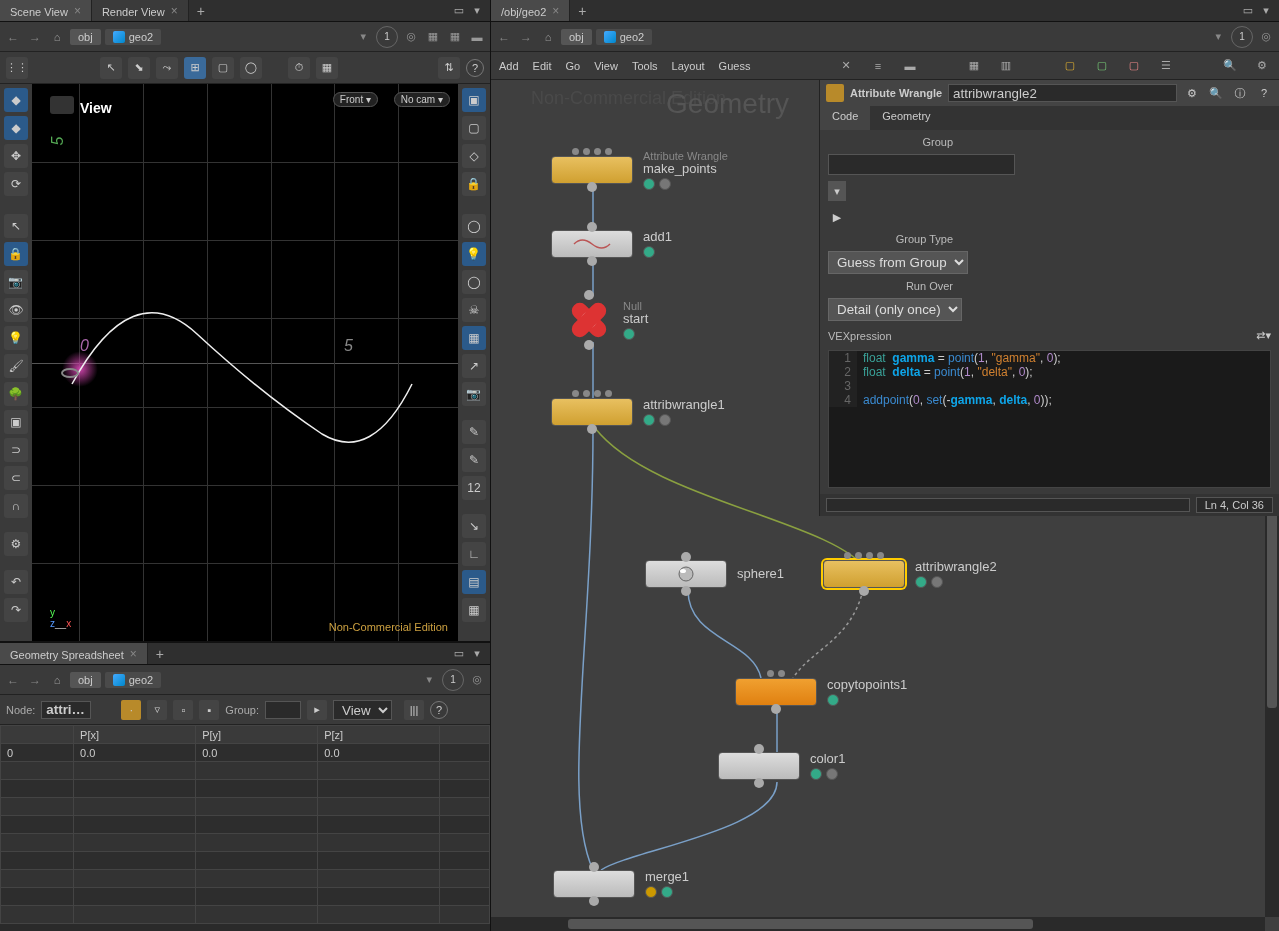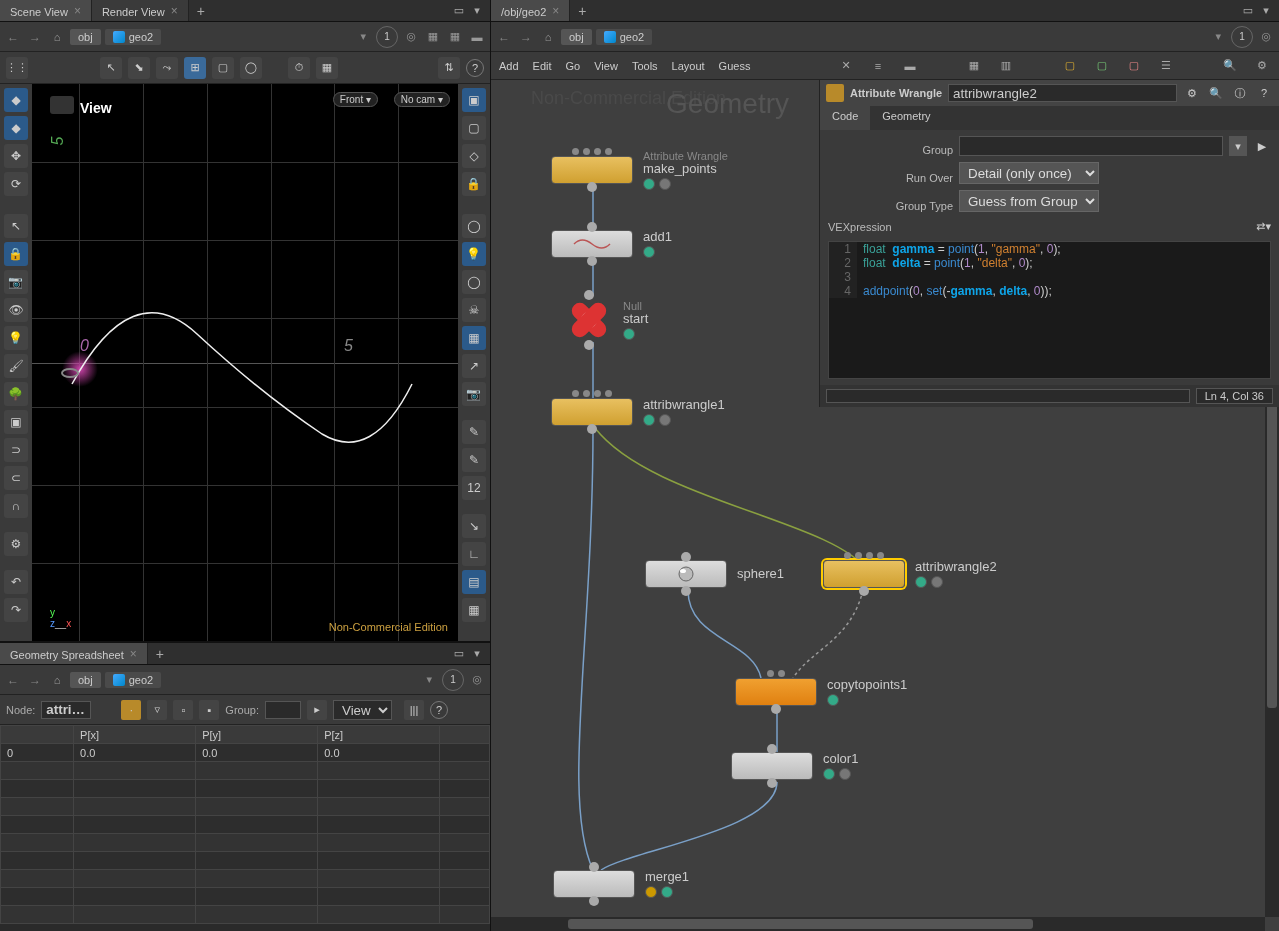--- a/index.html
+++ b/index.html
@@ -113,21 +113,21 @@
 .param-pane{position:absolute;right:0;top:0;width:460px;background:#3a3a3a;border-left:1px solid #222;display:flex;flex-direction:column;}
 .pp-header{height:26px;background:#444;display:flex;align-items:center;padding:0 6px;gap:6px;}
 .pp-header .ico{width:18px;height:18px;background:#b88a2a;border-radius:2px;}
 .pp-header .title{font-weight:bold;}
 .pp-header input{flex:1;background:#2a2a2a;border:1px solid #555;color:#ccc;padding:2px 4px;height:18px;}
 .pp-header .ri{width:18px;height:18px;display:flex;align-items:center;justify-content:center;cursor:pointer;}
 .pp-tabs{height:24px;display:flex;background:#333;}
 .pp-tab{padding:4px 12px;cursor:pointer;background:#333;}
 .pp-tab.active{background:#444;text-align:center;}
 .pp-body{padding:6px 8px;display:flex;flex-direction:column;gap:6px;}
-.pp-row{display:flex;align-items:flex-end;gap:6px;}
+.pp-row{display:flex;align-items:flex-start;gap:6px;flex-direction:column;}
 .pp-row label{width:125px;text-align:right;color:#bbb;}
 .pp-row input{flex:1;background:#2a2a2a;border:1px solid #555;color:#ccc;padding:2px 4px;height:20px;}
 .pp-row select{flex:1;background:#555;border:1px solid #666;color:#ddd;padding:2px 4px;height:22px;max-width:140px;}
 .pp-row .dd{width:18px;height:20px;background:#555;display:flex;align-items:center;justify-content:center;cursor:pointer;}
 .vex-head{display:flex;align-items:center;padding:2px 0;}
 .vex-head label{color:#bbb;}
 .vex-head .spacer{flex:1;}
 .code-box{background:#1a1a1a;border:1px solid #444;height:138px;font-family:monospace;font-size:12px;overflow:auto;}
 .code-line{display:flex;}
 .gutter{width:28px;text-align:right;padding-right:6px;color:#666;background:#222;user-select:none;}
@@ -617,21 +617,21 @@
               <span class="nd big"></span>
             </div>
           </div>
         <div class="node-label">
             <div>copytopoints1</div>
             <div class="node-flags">
               <span class="flag disp"></span>
             </div>
           </div>
       </div>
-      <div class="node" style="left:240px;top:672px">
+      <div class="node" style="left:227px;top:672px">
         <div class="node-body">
             <div class="node-dots top">
               <span class="nd big"></span>
             </div>
             <div class="node-dots bot">
               <span class="nd big"></span>
             </div>
           </div>
         <div class="node-label">
             <div>color1</div>
@@ -684,26 +684,26 @@
           <div class="pp-tab">Geometry</div>
         </div>
         <div class="pp-body">
           <div class="pp-row">
             <label>Group</label>
             <input value="" style="">
             <div class="dd">▾</div>
             <div class="dd" style="background:transparent">▶</div>
           </div>
           <div class="pp-row">
+            <label>Group Type</label>
+            <select><option>Guess from Group</option></select>
+          </div>
+          <div class="pp-row">
             <label>Run Over</label>
             <select><option>Detail (only once)</option></select>
-          </div>
-          <div class="pp-row">
-            <label>Group Type</label>
-            <select><option>Guess from Group</option></select>
           </div>
           <div class="vex-head">
             <label>VEXpression</label>
             <span class="spacer"></span>
             <span class="ri">⇄</span>
             <span class="ri">▾</span>
           </div>
           <div class="code-box" id="codebox">
               <div class="code-line">
                 <div class="gutter">1</div>

